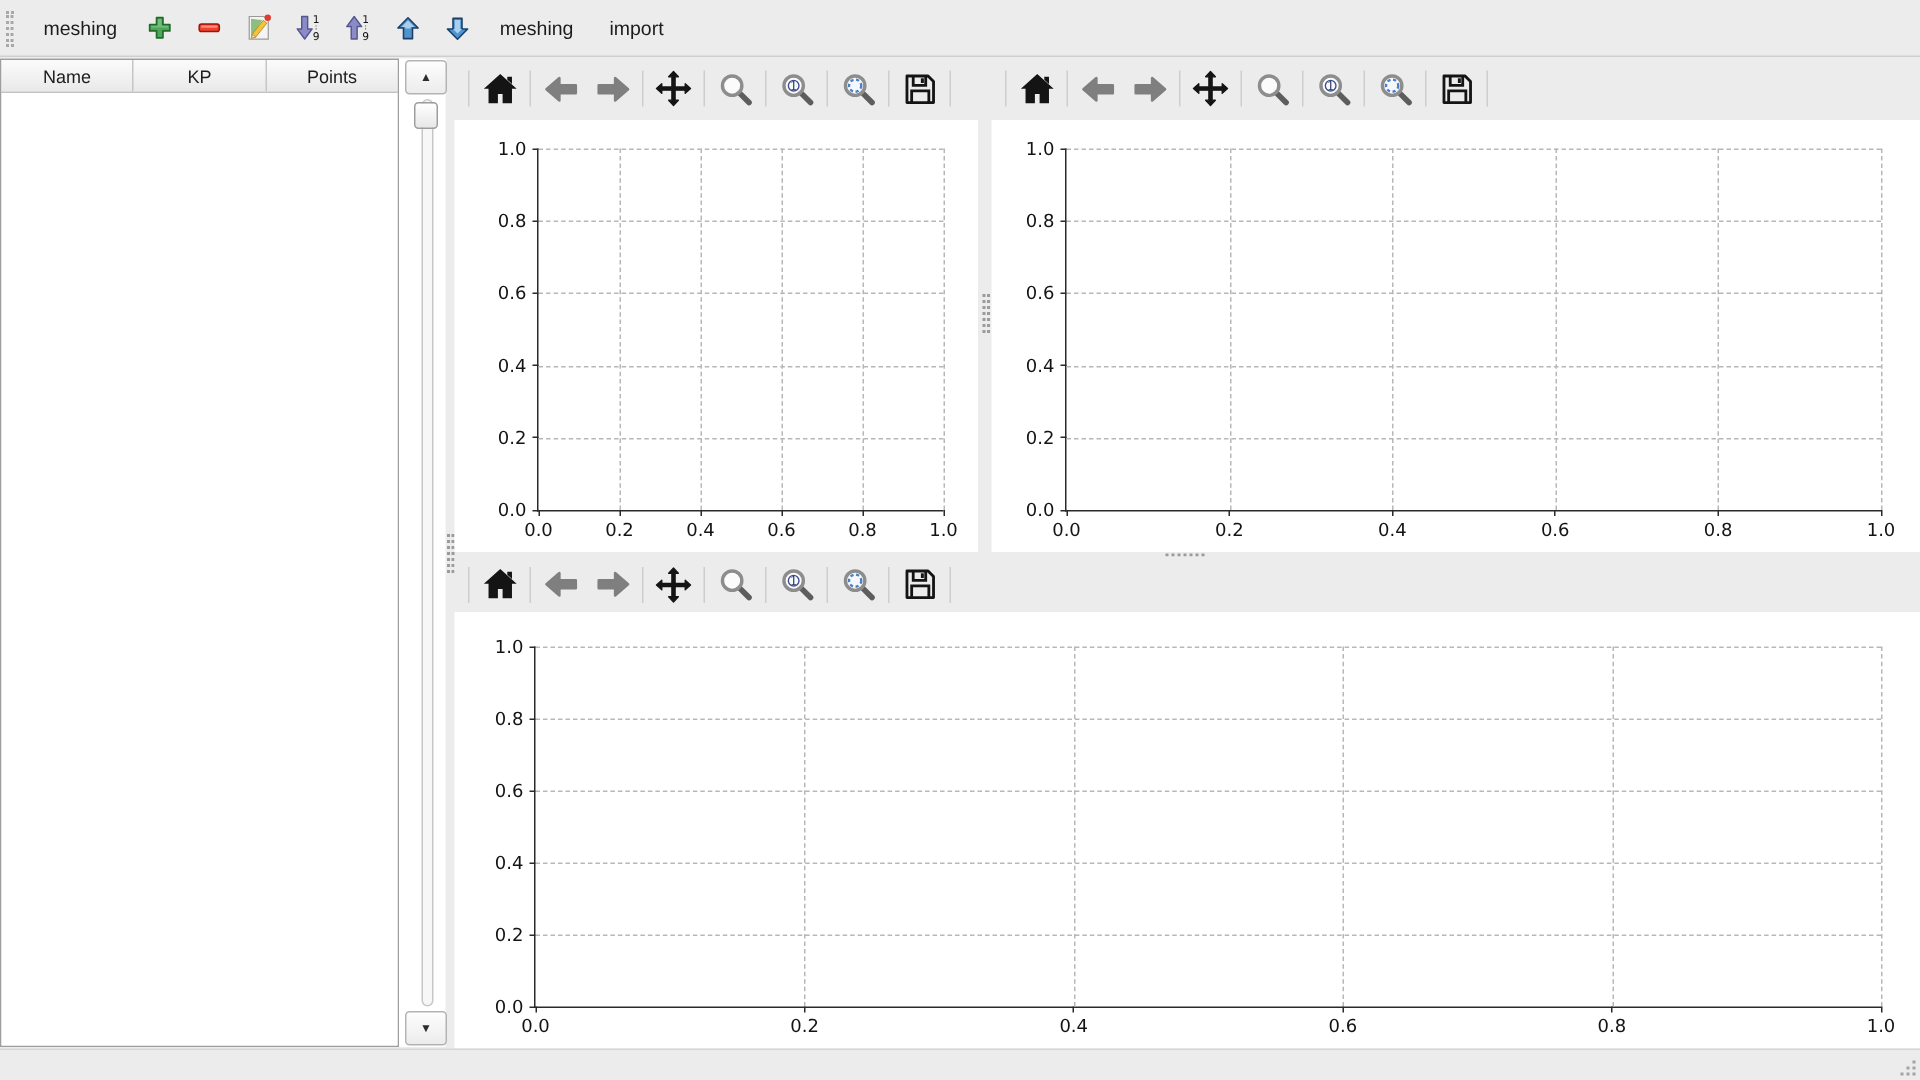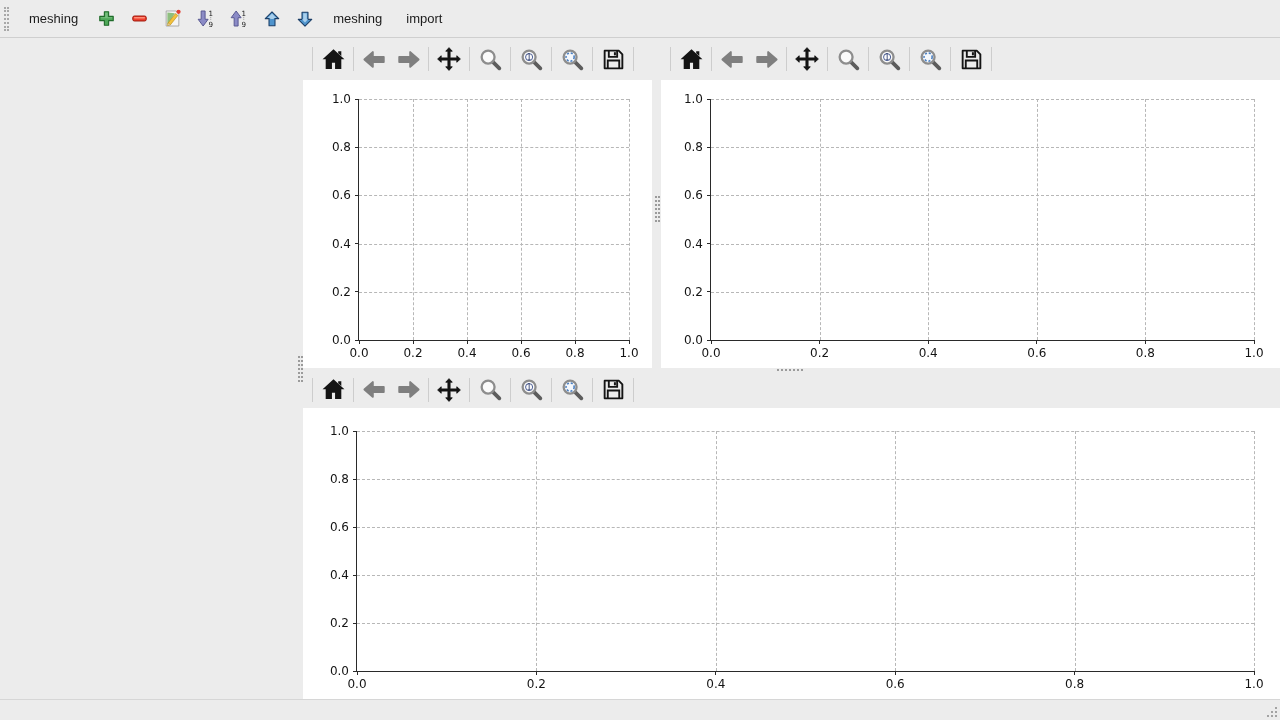--- a/index.html
+++ b/index.html
@@ -129,20 +129,40 @@
           <svg viewBox="0 0 24 24" width="18" height="18">
             <path d="M12 21.5 3 12.5H8V3H16V12.5H21z" fill="#4f94cd" stroke="#1c3f68" stroke-width="1.4" stroke-linejoin="round"></path>
             <path d="M9.6 4.4h4.8v8H16L12 16.5 8 12.4h1.6z" fill="#a9cfec"></path>
           </svg>
         </span>
     </button>
     <button class="tb-text">meshing</button>
     <button class="tb-text">import</button>
   </div>
 
+  <div class="left-pane">
+    <div class="kp-table">
+      <div class="kp-thead">
+        <div class="kp-th">Name</div>
+        <div class="kp-th">KP</div>
+        <div class="kp-th">Points</div>
+      </div>
+      <div class="kp-tbody"></div>
+    </div>
+    <div class="vscroll">
+      <button class="vs-btn vs-up">
+        <span>▲</span>
+      </button>
+      <div class="vs-track"></div>
+      <div class="vs-thumb"></div>
+      <button class="vs-btn vs-down">
+        <span>▼</span>
+      </button>
+    </div>
+  </div>
 
   <div class="sash-v" style="left:298px;top:356px;height:26px;"></div>
   <div class="sash-v" style="left:655px;top:196px;height:26px;"></div>
   <div class="sash-h" style="left:777px;top:366px;width:26px;"></div>
 
   <div class="nav-toolbar" style="left:303px;top:38px;width:349px;height:42px;">
       <div class="nav-sep"></div>
       <button class="nav-btn">
         <span>
           <svg viewBox="0 0 24 24" width="25" height="25">

